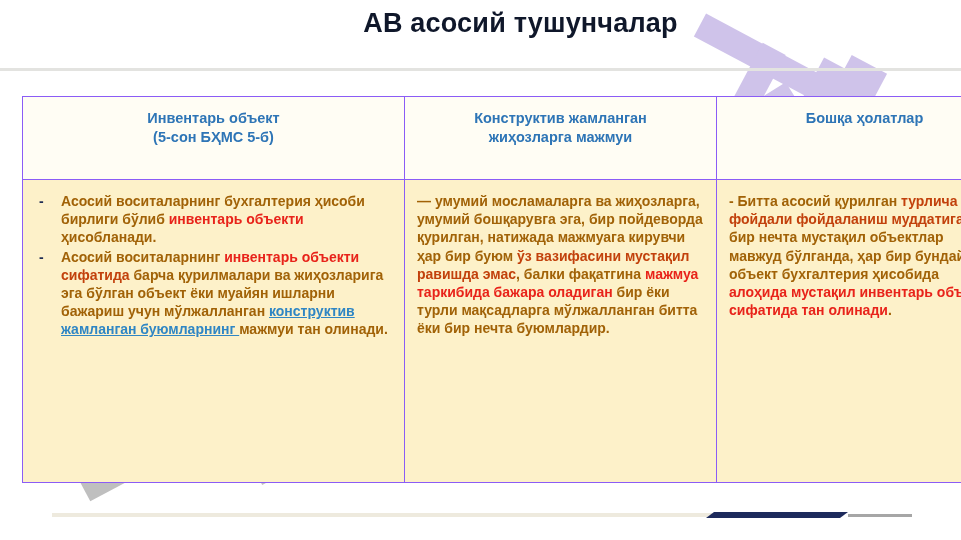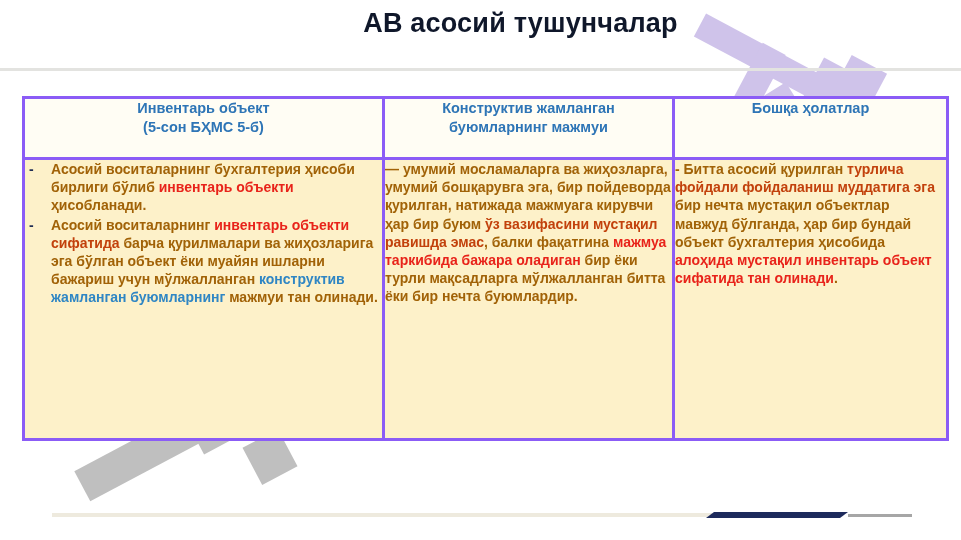--- a/index.html
+++ b/index.html
@@ -80,23 +80,23 @@
     top: 96px;
     width: 915px;
     z-index: 3;
   }
   table.main {
     border-collapse: collapse;
     width: 915px;
     table-layout: fixed;
   }
   table.main td, table.main th {
-    border: 3px solid #8b5cf6;
+    border: 1px solid #8b5cf6;
     vertical-align: top;
-    padding: 0;
+    padding: 12px;
   }
   thead th {
     background: #fffdf4;
     height: 58px;
     text-align: center;
     vertical-align: middle;
     color: #2e75b6;
     font-size: 14.5px;
     font-weight: bold;
     line-height: 1.28;
@@ -136,20 +136,21 @@
   }
 
   .p-cell { margin: 0; }
 
   
   .red  { color: #e8231a; }
   .blue { color: #c2410c; }
   .navy { color: #a16207; }
   .link {
     color: #2f86c4;
+    text-decoration: underline;
   }
 
   
   #bottom-bar {
     position: absolute;
     left: 0;
     bottom: 22px;
     width: 961px;
     height: 6px;
     z-index: 3;
@@ -206,21 +207,21 @@
 <div id="table-wrap">
   <table class="main">
     <thead>
       <tr>
         <th class="col1">
           <span>Инвентарь объект</span><br>
           <span>(5-сон БҲМС 5-б)</span>
         </th>
         <th class="col2">
           <span>Конструктив жамланган</span><br>
-          <span>буюмларнинг мажмуи</span>
+          <span>жиҳозларга мажмуи</span>
         </th>
         <th class="col3">
           <span>Бошқа ҳолатлар</span>
         </th>
       </tr>
     </thead>
     <tbody>
       <tr>
         <td class="col1">
           <ul class="dashlist" id="col1-list">

